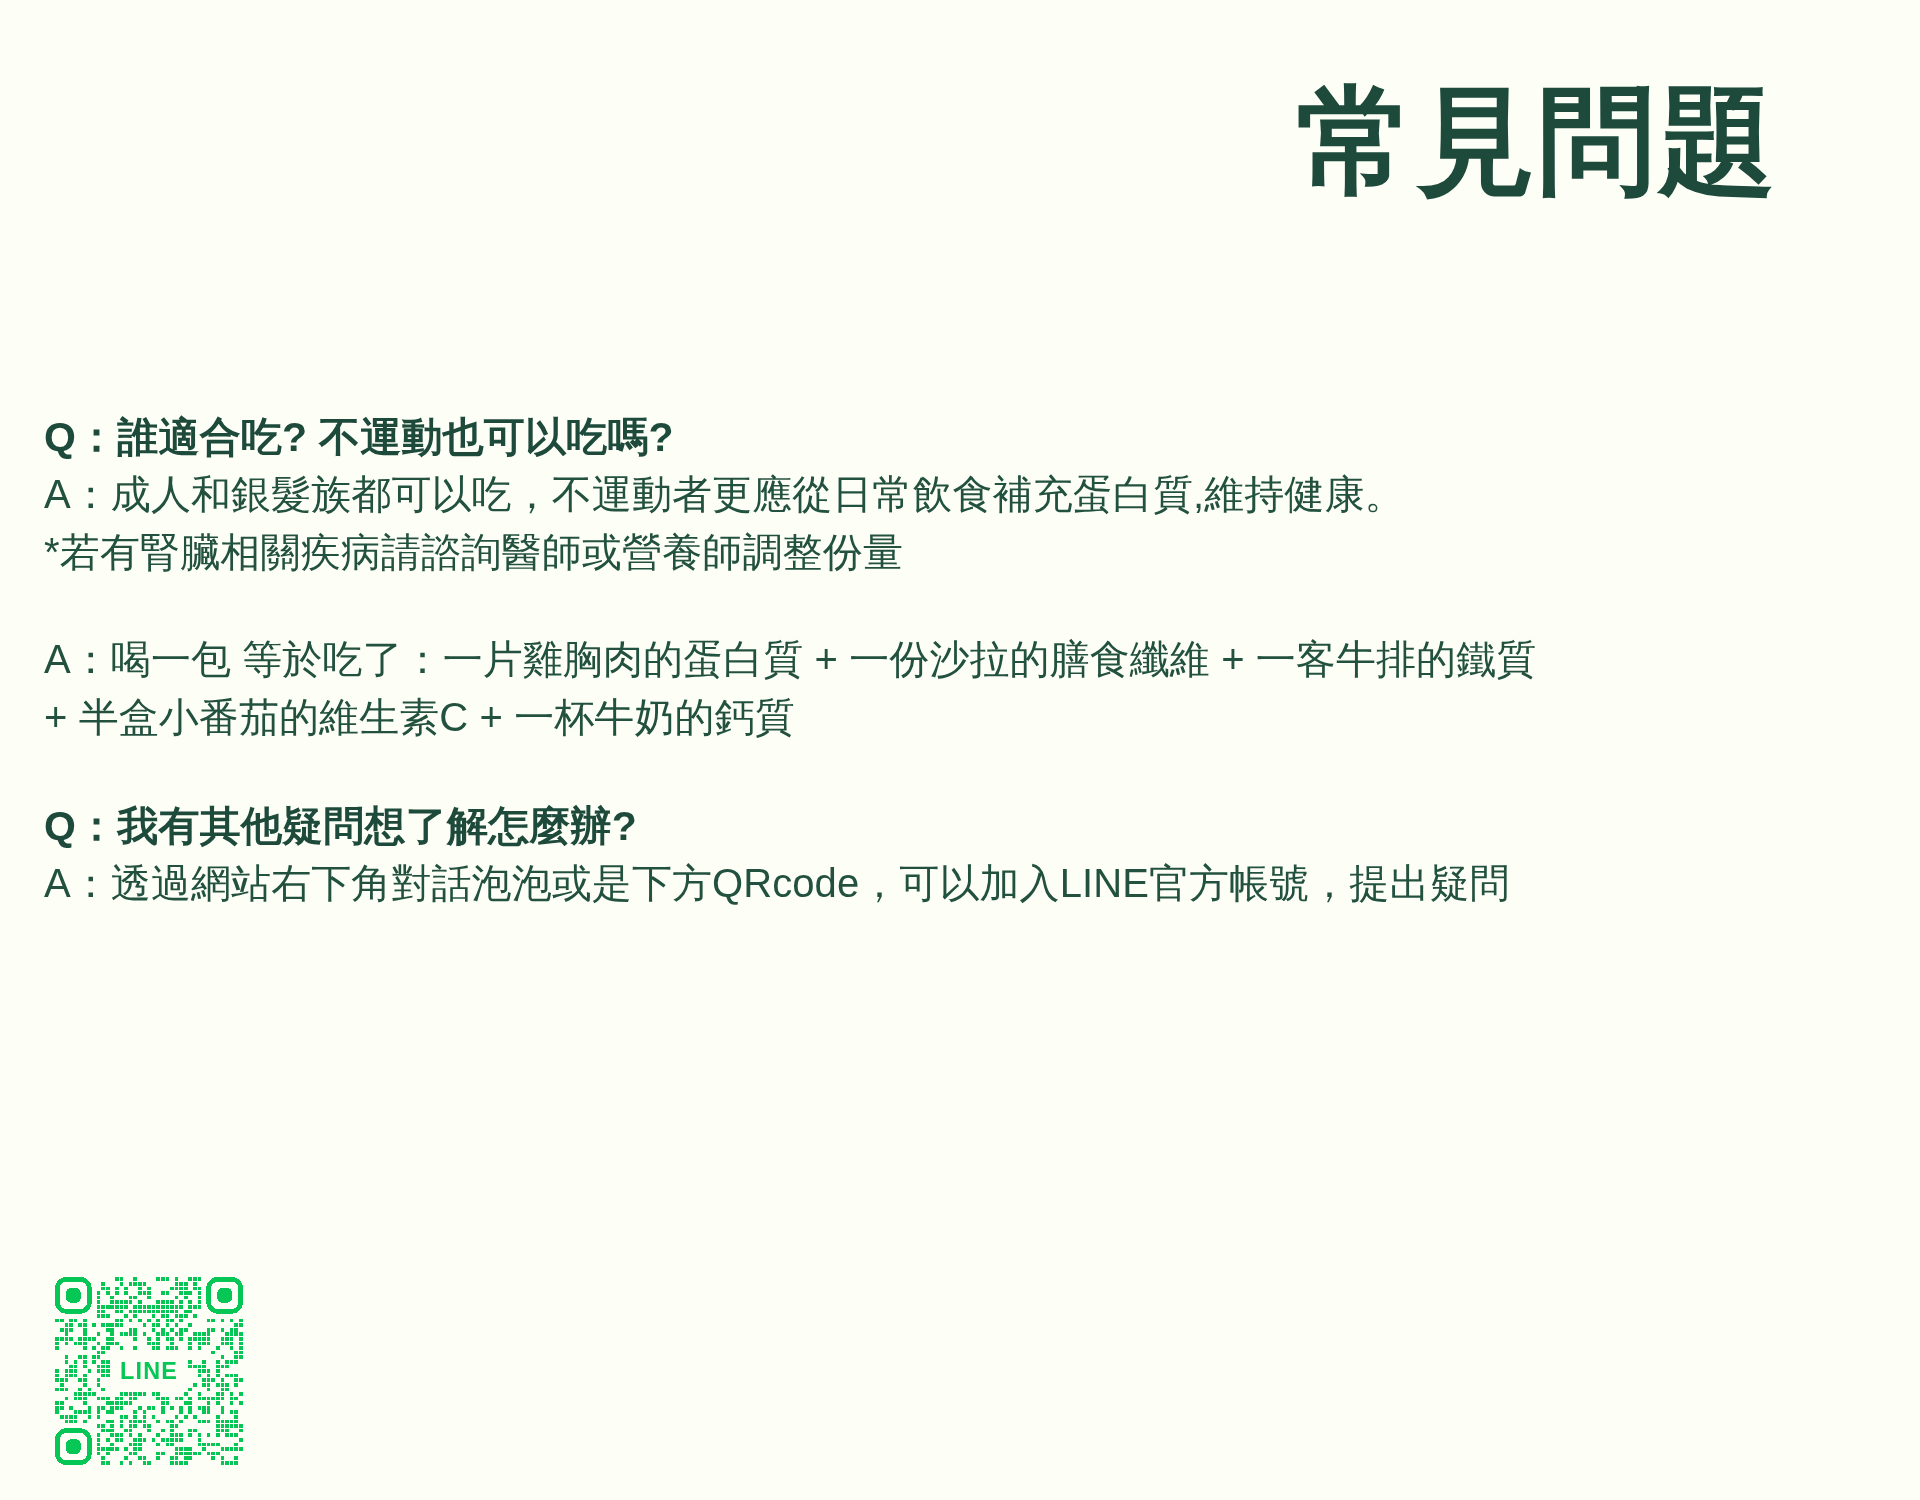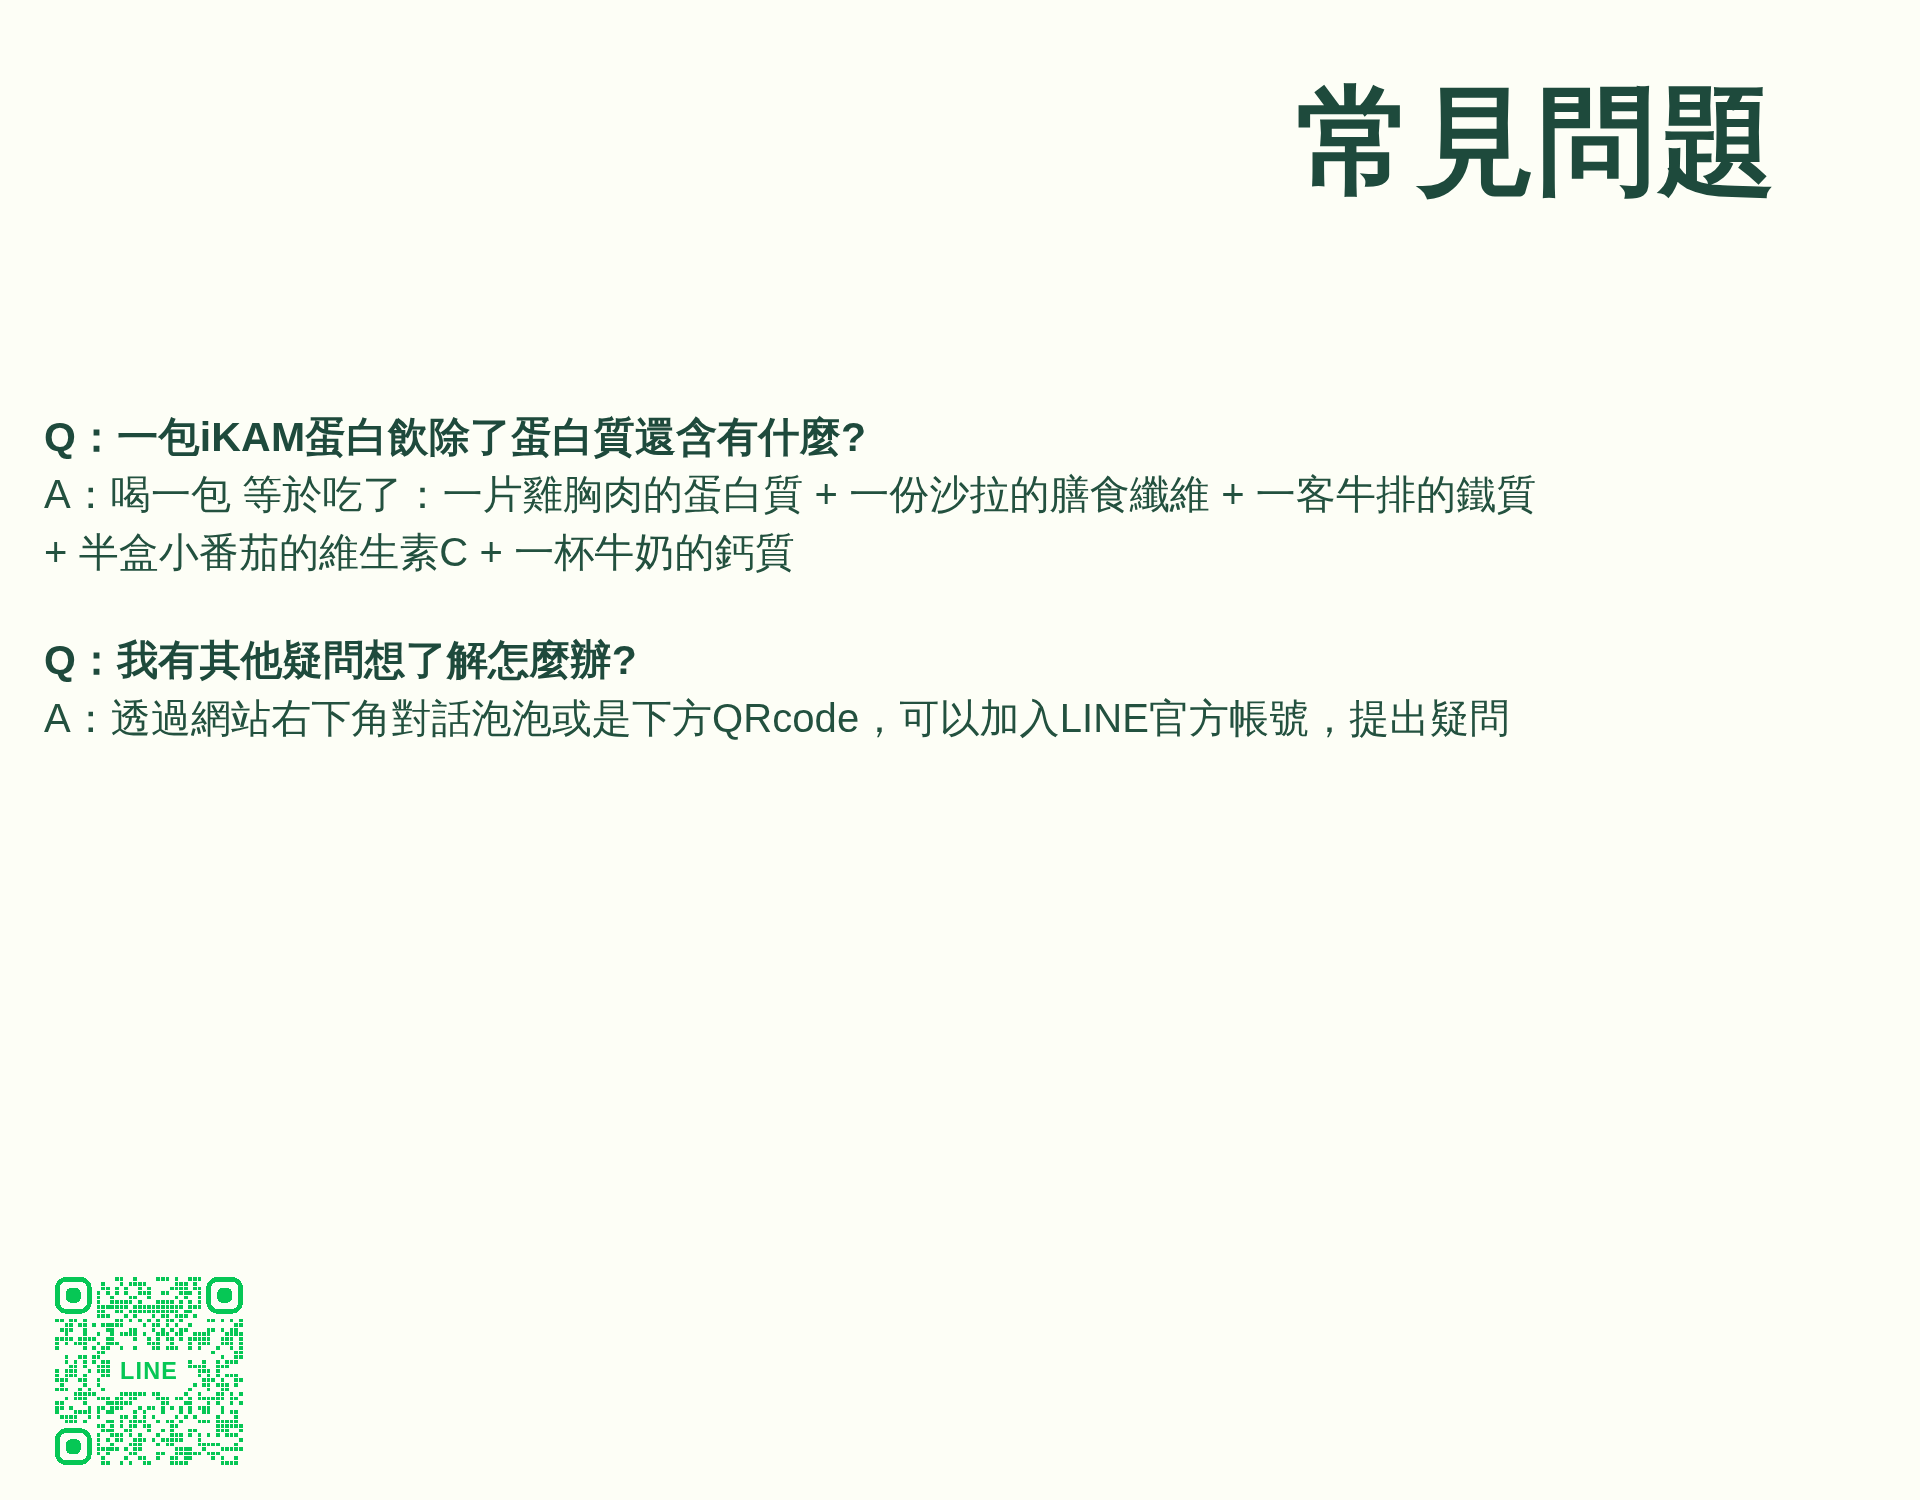--- a/index.html
+++ b/index.html
@@ -98,23 +98,27 @@
 <body>
 
 <div class="page">
 
   <div class="title-wrap">
     <h1 class="page-title">常見問題</h1>
   </div>
 
   <div class="faq">
 
-
     <div class="faq-item">
-      <div class="q-line">Q：一包iKAM蛋白飲除了蛋白質還含有什麼?</div>
+      <div class="q-line">Q：誰適合吃? 不運動也可以吃嗎?</div>
+      <div class="a-line">A：成人和銀髮族都可以吃，不運動者更應從日常飲食補充蛋白質,維持健康。</div>
+      <div class="a-line note">*若有腎臟相關疾病請諮詢醫師或營養師調整份量</div>
+    </div>
+
+    <div class="faq-item">
       <div class="a-line">A：喝一包 等於吃了：一片雞胸肉的蛋白質 + 一份沙拉的膳食纖維 + 一客牛排的鐵質</div>
       <div class="a-line wrap2"> + 半盒小番茄的維生素C + 一杯牛奶的鈣質</div>
     </div>
 
     <div class="faq-item">
       <div class="q-line">Q：我有其他疑問想了解怎麼辦?</div>
       <div class="a-line">A：透過網站右下角對話泡泡或是下方QRcode，可以加入LINE官方帳號，提出疑問</div>
     </div>
 
   </div>

